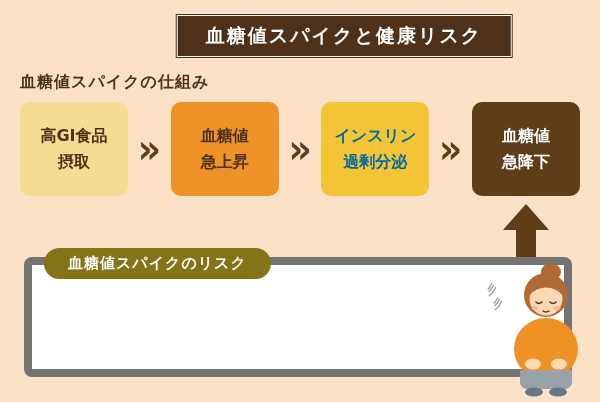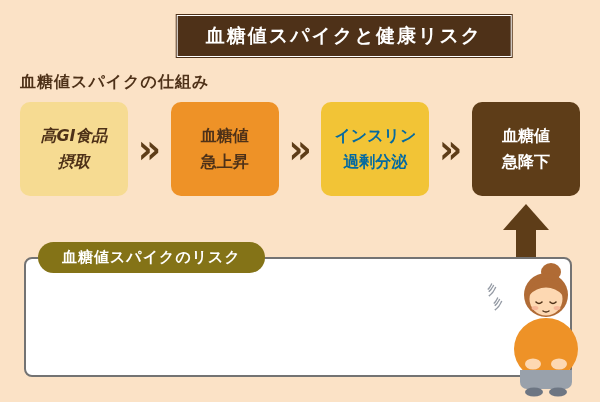--- a/index.html
+++ b/index.html
@@ -31,21 +31,21 @@
     position:absolute; top:102px; left:20px;
     width:560px; display:flex; align-items:center;
   }
   .step {
     width:108px; height:94px; border-radius:10px;
     display:flex; align-items:center; justify-content:center;
     text-align:center; font-weight:bold; font-size:16px;
     line-height:1.6; white-space:pre-line;
     box-sizing:border-box;
   }
-  .step.cream  { background:#f6db92; color:#4e3118;font-style:italic; }
+  .step.cream  { background:#f6db92; color:#4e3118; }
   .step.orange { background:#ee9227; color:#4e3118; }
   .step.yellow { background:#f2c436; color:#0369a1; }
   .step.dark   { background:#5e3d18; color:#ffffff; }
   .chev {
     flex:1; text-align:center;
     font-size:36px; font-weight:bold; color:#5e3d18;
     line-height:1; transform:scaleY(1.15);
     user-select:none;
   }
   .up-arrow { position:absolute; left:503px; top:204px; width:46px; }
@@ -56,21 +56,21 @@
     border-bottom:26px solid #5e3d18;
   }
   .up-arrow .shaft {
     width:20px; height:30px; margin:0 auto;
     background:#5e3d18;
   }
   .risk-panel {
     position:absolute; left:24px; top:257px;
     width:548px; height:120px;
     background:#ffffff;
-    border:2px solid #737373;
+    border:8px solid #737373;
     border-radius:8px;
     box-sizing:border-box;
   }
   .risk-badge {
     position:absolute; left:12px; top:-17px;
     background:#847317; color:#ffffff;
     font-size:15px; font-weight:bold;
     letter-spacing:1px;
     padding:6px 24px; border-radius:17px;
     white-space:nowrap;

